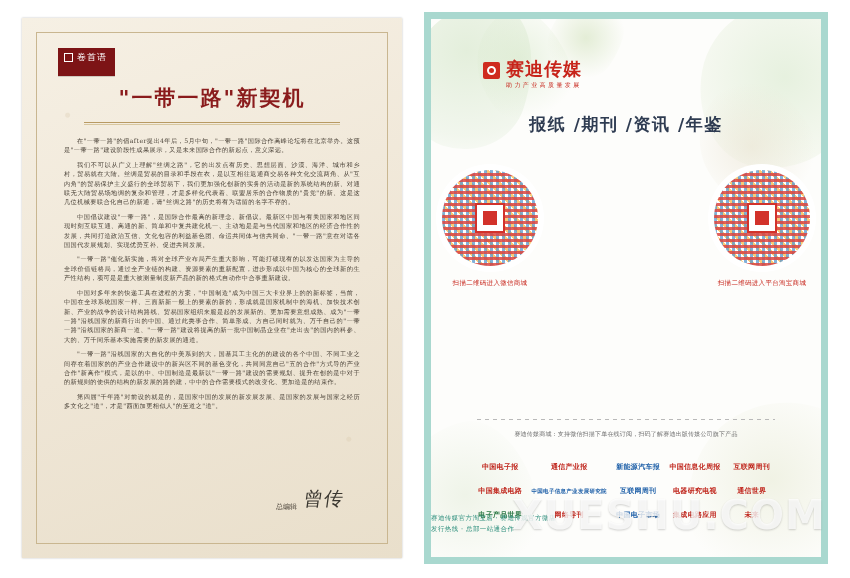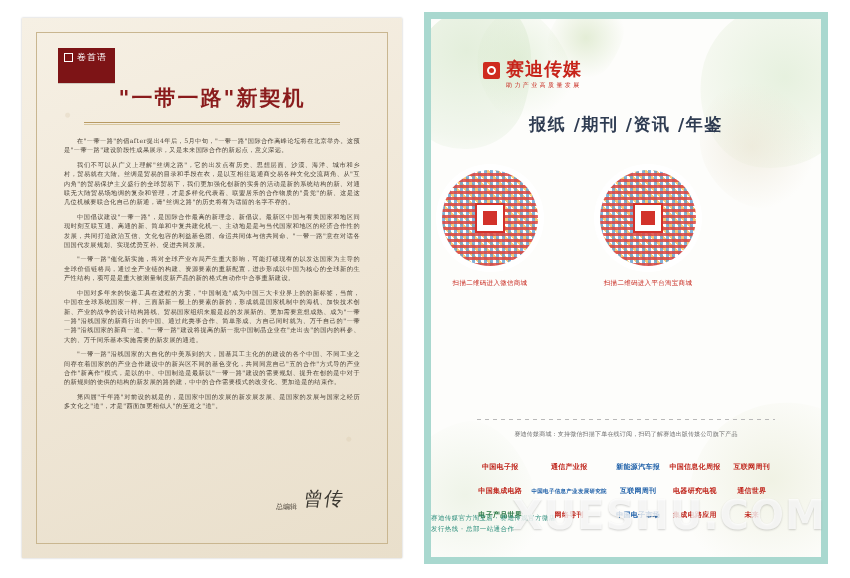--- a/index.html
+++ b/index.html
@@ -25,21 +25,21 @@
     overflow:hidden;
   }
   .left-inner-border{
     position:absolute;left:14px;top:14px;right:14px;bottom:14px;
     border:1px solid #c9b690;
   }
   .tag-badge{
     position:absolute;left:36px;top:30px;
     background:#7d1416;color:#fff;
     font-size:9px;letter-spacing:1px;
-    padding:3px 8px 19px 6px;
+    padding:3px 8px 12px 6px;
     display:flex;align-items:center;gap:4px;
     box-shadow:0 1px 0 rgba(0,0,0,.15);
   }
   .tag-badge .sq{
     width:7px;height:7px;border:1px solid #fff;display:inline-block;
   }
   .left-title{
     position:absolute;left:0;right:0;top:66px;text-align:center;
     font-family:"DejaVu Serif","Liberation Serif",serif;
     font-size:21px;font-weight:bold;color:#8a1b1c;letter-spacing:2px;
@@ -110,21 +110,21 @@
   .brand-sub{
     font-size:6px;color:#c7241a;letter-spacing:2.4px;margin-top:3px;
   }
   .rp-headline{
     position:absolute;left:0;right:0;top:94px;text-align:center;
     font-family:"DejaVu Serif","Liberation Serif",serif;
     font-size:17px;font-weight:bold;color:#2f3c52;letter-spacing:1.5px;
   }
   .qr-row{
     position:absolute;left:0;right:0;top:145px;
-    display:flex;justify-content:flex-start;gap:40px;
+    display:flex;justify-content:space-between;gap:40px;
   }
   .qr-block{width:118px;text-align:center;}
   .qr-img{
     width:108px;height:108px;margin:0 auto;border-radius:50%;
     position:relative;overflow:hidden;
     background:#fff;
   }
   .qr-grid{
     position:absolute;inset:6px;border-radius:50%;
     background-image:

